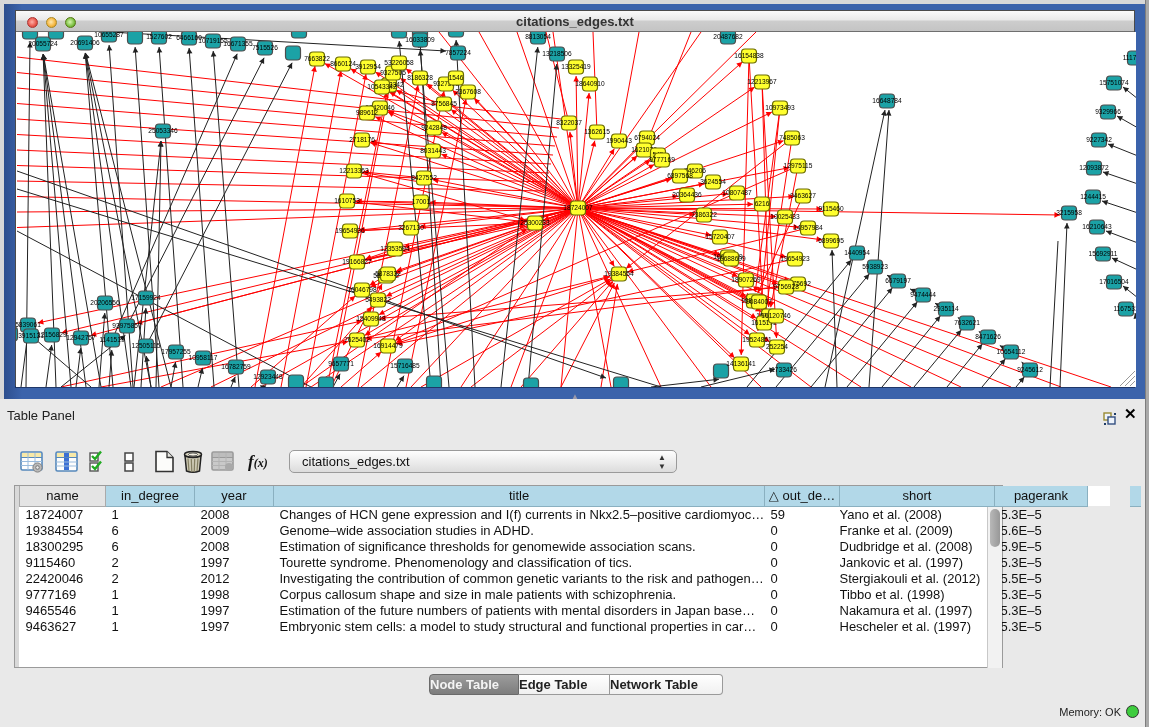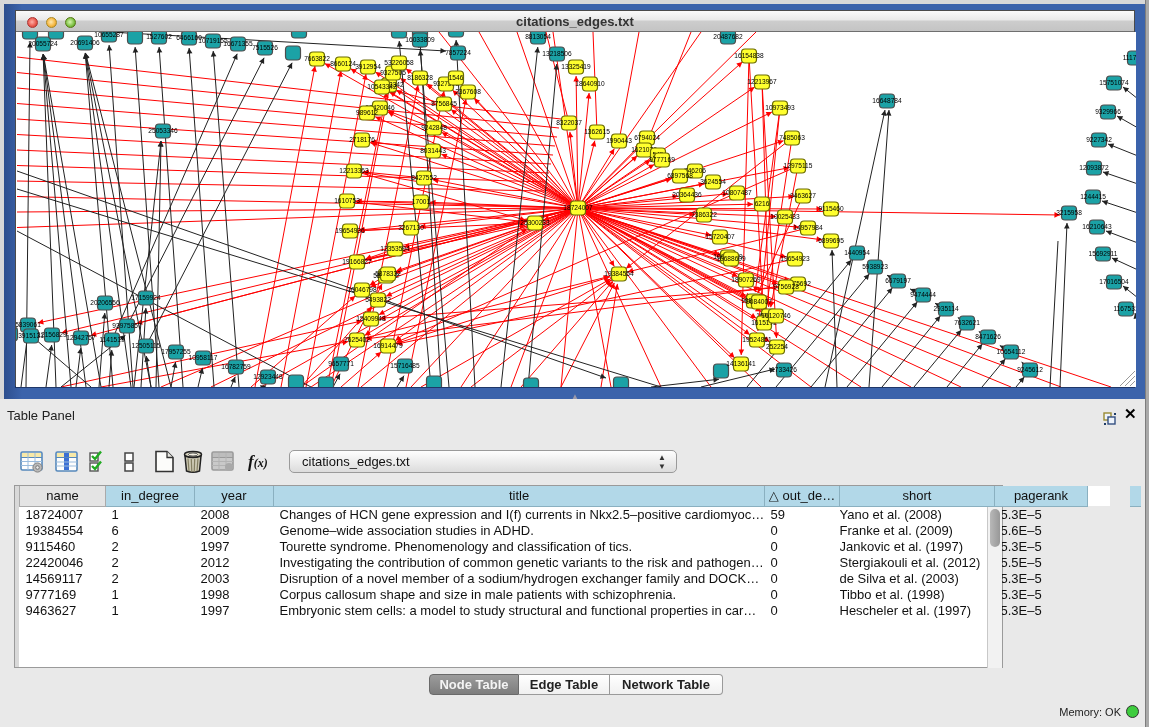--- a/index.html
+++ b/index.html
@@ -16,21 +16,21 @@
 table { border-collapse:collapse; table-layout:fixed; width:1090px; font-size:13px; margin-left:4px; }
 th { height:20px; background:#b2d8e8; border:1px solid #8ab0c0; border-top:none; font-weight:normal; font-size:13px; color:#111; overflow:hidden; white-space:nowrap; }
 th.c0 { background:#e4e4e4; border-color:#aaa; }
 th.c7 { background:#fff; border:none; }
 td { height:16px; padding:0 0 0 6px; font-size:13px; color:#111; overflow:hidden; white-space:nowrap; }
 .c0 { width:86px; } .c1 { width:89px; } .c2 { width:79px; } .c3 { width:491px; } .c4 { width:75px; } .c5 { width:155px; } .c6 { width:93px; } .c7 { width:22px; }
 td.c5 { padding:0; }
 #vsb { position:absolute; right:0; top:21px; width:15px; height:161px; background:#f2f2f2; border-left:1px solid #c8c8c8; }
 #vsbthumb { position:absolute; left:2px; top:2px; width:10px; height:38px; border-radius:5px; background:linear-gradient(90deg,#b8b8b8,#989898); }
 #tabs { position:absolute; left:429px; top:275px; height:21px; display:flex; font-size:13px; font-weight:bold; }
-.tab { height:21px; line-height:20px; text-align:center; border:1px solid #9a9a9a; border-left:none; background:linear-gradient(#fff,#f0f0f0); color:#222; }
+.tab { height:21px; line-height:20px; text-align:left; border:1px solid #9a9a9a; border-left:none; background:linear-gradient(#fff,#f0f0f0); color:#222; }
 .tab.sel { background:linear-gradient(#9c9c9c,#7d7d7d); color:#f4f4f4; border:1px solid #6a6a6a; border-radius:4px 0 0 4px; }
 .tab.last { border-radius:0 4px 4px 0; }
 #mem { position:absolute; right:28px; top:307px; font-size:11px; color:#222; }
 #memdot { position:absolute; right:10px; top:306px; width:13px; height:13px; border-radius:50%; background:#3ecc3e; border:1.5px solid #333; }
 #pfloat { position:absolute; left:1103px; top:13px; width:14px; height:13px; }
 #pclose { position:absolute; left:1124px; top:6px; font-size:15px; font-weight:bold; color:#000; }
 #divgrip { position:absolute; left:571px; top:-4px; width:9px; height:5px; color:#99a; font-size:8px; line-height:4px; }
 </style></head><body>
 <div id="top">
   <div id="bluearea"></div>
@@ -864,56 +864,66 @@
 <td class="c0">19384554</td>
             <td class="c1">6</td>
             <td class="c2">2009</td>
             <td class="c3">Genome–wide association studies in ADHD.</td>
 <td class="c4">0</td>
             <td class="c5">Franke et al. (2009)</td>
             <td class="c6">5.6E–5</td>
             <td class="c7"></td>
           </tr>
 <tr>
+<td class="c0">18300295</td>
+            <td class="c1">6</td>
+            <td class="c2">2008</td>
+            <td class="c3">Estimation of significance thresholds for genomewide association scans.</td>
+<td class="c4">0</td>
+            <td class="c5">Dudbridge et al. (2008)</td>
+            <td class="c6">5.9E–5</td>
+            <td class="c7"></td>
+          </tr>
+<tr>
 <td class="c0">9115460</td>
             <td class="c1">2</td>
             <td class="c2">1997</td>
             <td class="c3">Tourette syndrome. Phenomenology and classification of tics.</td>
 <td class="c4">0</td>
             <td class="c5">Jankovic et al. (1997)</td>
             <td class="c6">5.3E–5</td>
             <td class="c7"></td>
           </tr>
 <tr>
 <td class="c0">22420046</td>
             <td class="c1">2</td>
             <td class="c2">2012</td>
             <td class="c3">Investigating the contribution of common genetic variants to the risk and pathogen…</td>
 <td class="c4">0</td>
             <td class="c5">Stergiakouli et al. (2012)</td>
             <td class="c6">5.5E–5</td>
             <td class="c7"></td>
           </tr>
 <tr>
-<td class="c0">14569117</td>
-            <td class="c1">2</td>
-            <td class="c2">2003</td>
-            <td class="c3">Disruption of a novel member of a sodium/hydrogen exchanger family and DOCK…</td>
-<td class="c4">0</td>
-            <td class="c5">de Silva et al. (2003)</td>
-            <td class="c6">5.3E–5</td>
-            <td class="c7"></td>
-          </tr>
-<tr>
 <td class="c0">9777169</td>
             <td class="c1">1</td>
             <td class="c2">1998</td>
             <td class="c3">Corpus callosum shape and size in male patients with schizophrenia.</td>
 <td class="c4">0</td>
             <td class="c5">Tibbo et al. (1998)</td>
+            <td class="c6">5.3E–5</td>
+            <td class="c7"></td>
+          </tr>
+<tr>
+<td class="c0">9465546</td>
+            <td class="c1">1</td>
+            <td class="c2">1997</td>
+            <td class="c3">Estimation of the future numbers of patients with mental disorders in Japan base…</td>
+<td class="c4">0</td>
+            <td class="c5">Nakamura et al. (1997)</td>
             <td class="c6">5.3E–5</td>
             <td class="c7"></td>
           </tr>
 <tr>
 <td class="c0">9463627</td>
             <td class="c1">1</td>
             <td class="c2">1997</td>
             <td class="c3">Embryonic stem cells: a model to study structural and functional properties in car…</td>
 <td class="c4">0</td>
             <td class="c5">Hescheler et al. (1997)</td>

